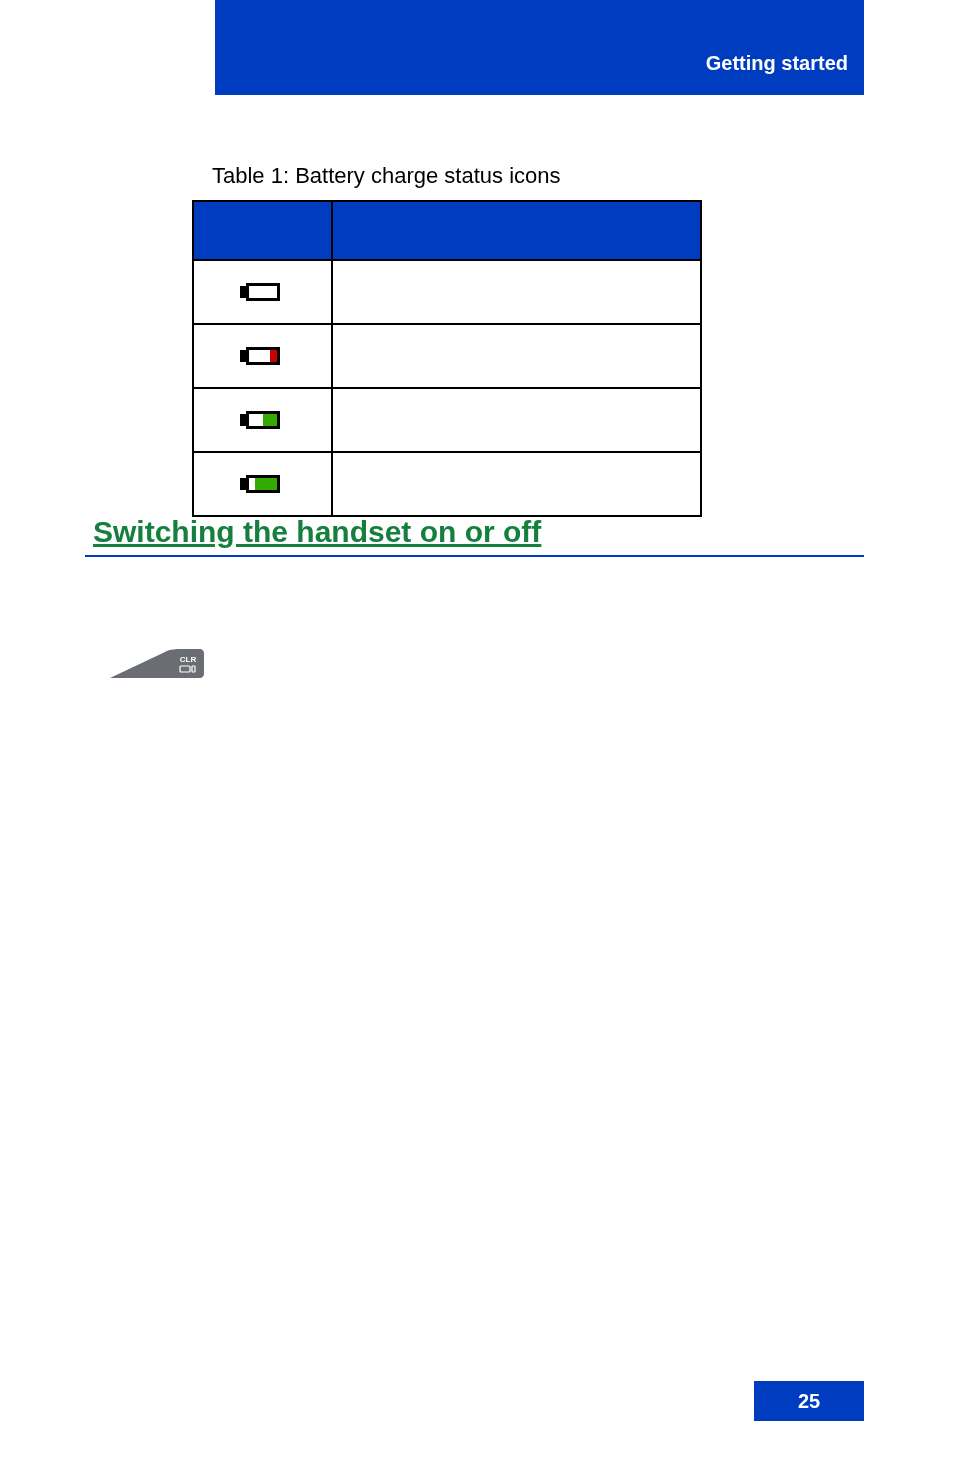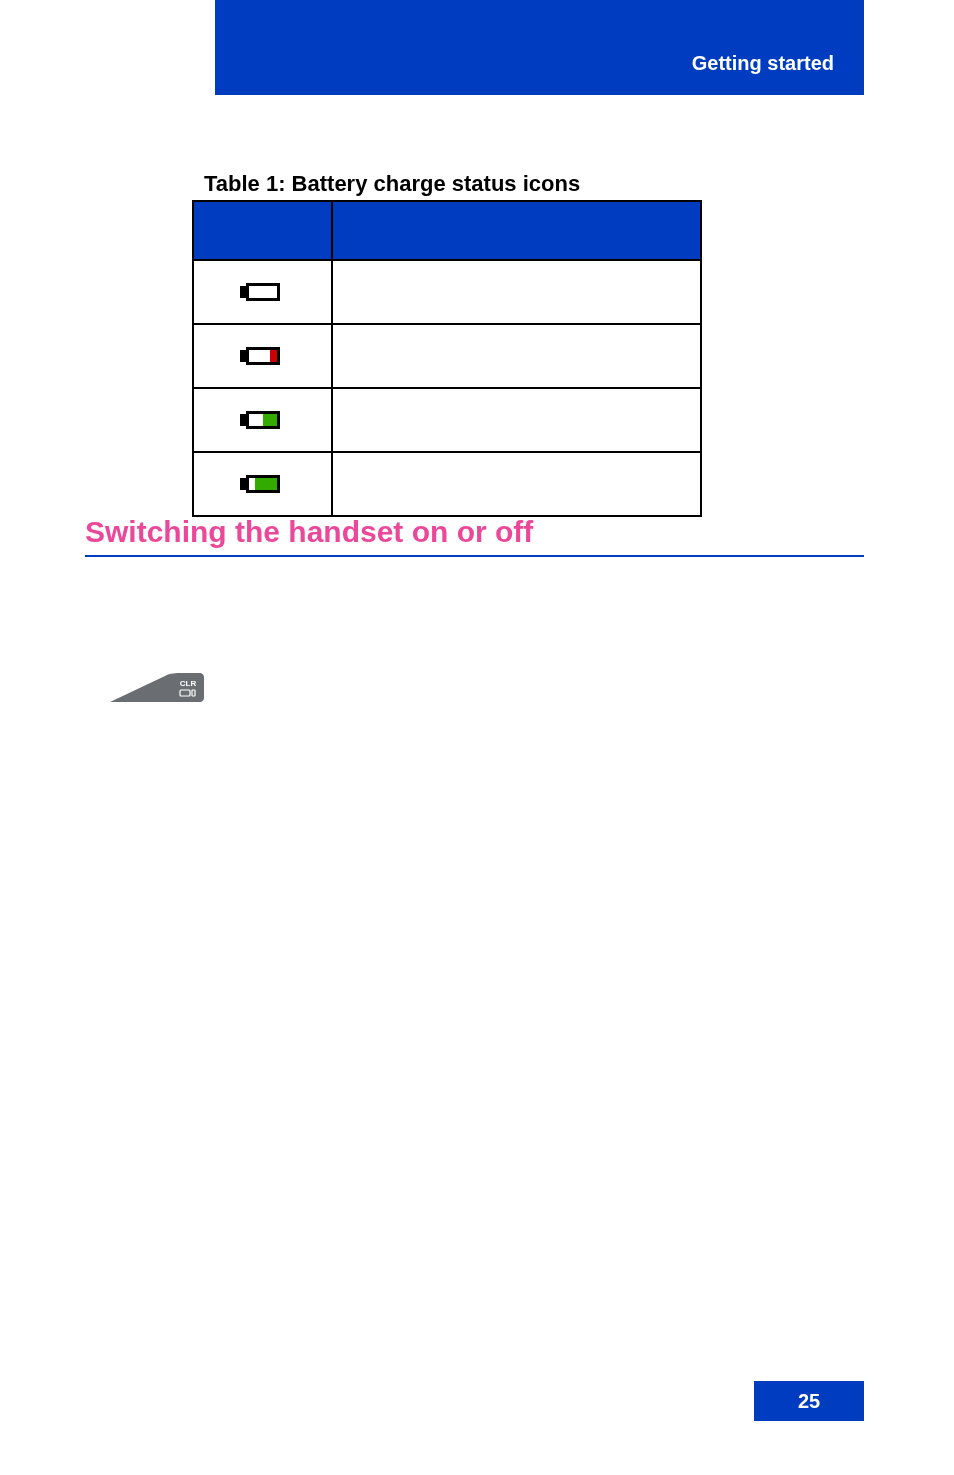--- a/index.html
+++ b/index.html
@@ -20,34 +20,33 @@
   .header-tab {
     position: absolute;
     top: 0;
     left: 215px;
     right: 90px;
     height: 95px;
     background: #003cc0;
   }
   .header-tab .label {
     position: absolute;
-    right: 30px;
+    right: 16px;
     bottom: 20px;
     color: #fff;
     font-weight: bold;
     font-size: 20px;
   }
   
   .table-title {
     position: absolute;
-    left: 204px;
+    left: 212px;
     top: 163px;
-    font-weight: bold;
+    font-weight: normal;
     font-size: 22px;
-    margin-top: 8px;
   }
   
   .bat-table {
     position: absolute;
     left: 192px;
     top: 200px;
     border-collapse: collapse;
   }
   .bat-table th, .bat-table td {
     border: 2px solid #000;
@@ -63,36 +62,37 @@
     text-align: center;
     vertical-align: middle;
   }
   
   .section {
     position: absolute;
     left: 85px;
     right: 90px;
   }
   .section h2 {
-    color: #ec4899;
+    color: #15803d;
     font-size: 30px;
     font-weight: bold;
-    margin: 0 0 6px 0;
+    margin: 0 0 6px 8px;
+    text-decoration: underline;
   }
   .section .rule {
     border-top: 2px solid #003cc0;
     height: 0;
   }
   .sec-switch { top: 515px; }
   .sec-display { top: 780px; }
   
   .clr-key-wrap {
     position: absolute;
     left: 110px;
-    top: 668px;
+    top: 644px;
     width: 95px;
     height: 40px;
   }
   
   .pagefoot {
     position: absolute;
     right: 90px;
     bottom: 54px;
     width: 110px;
     height: 40px;

